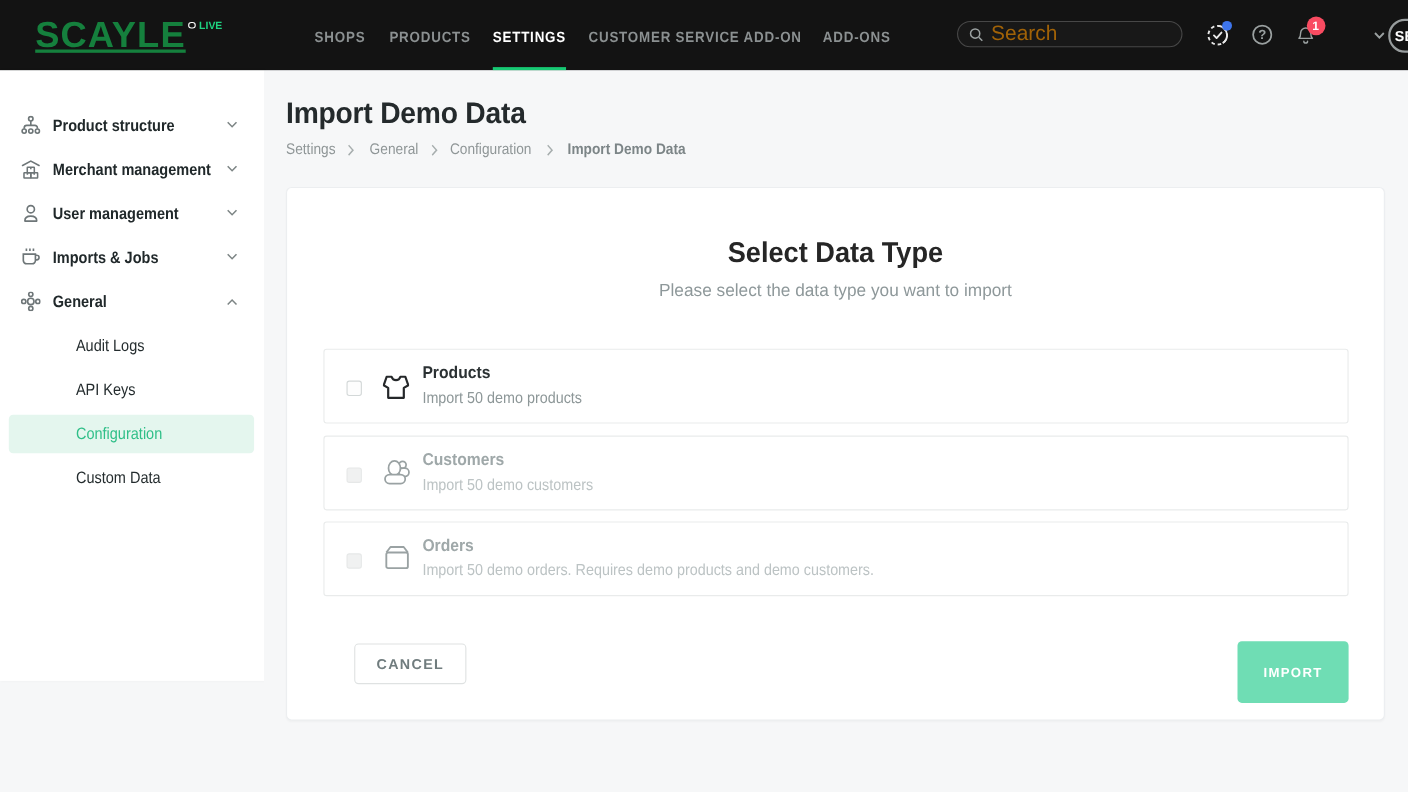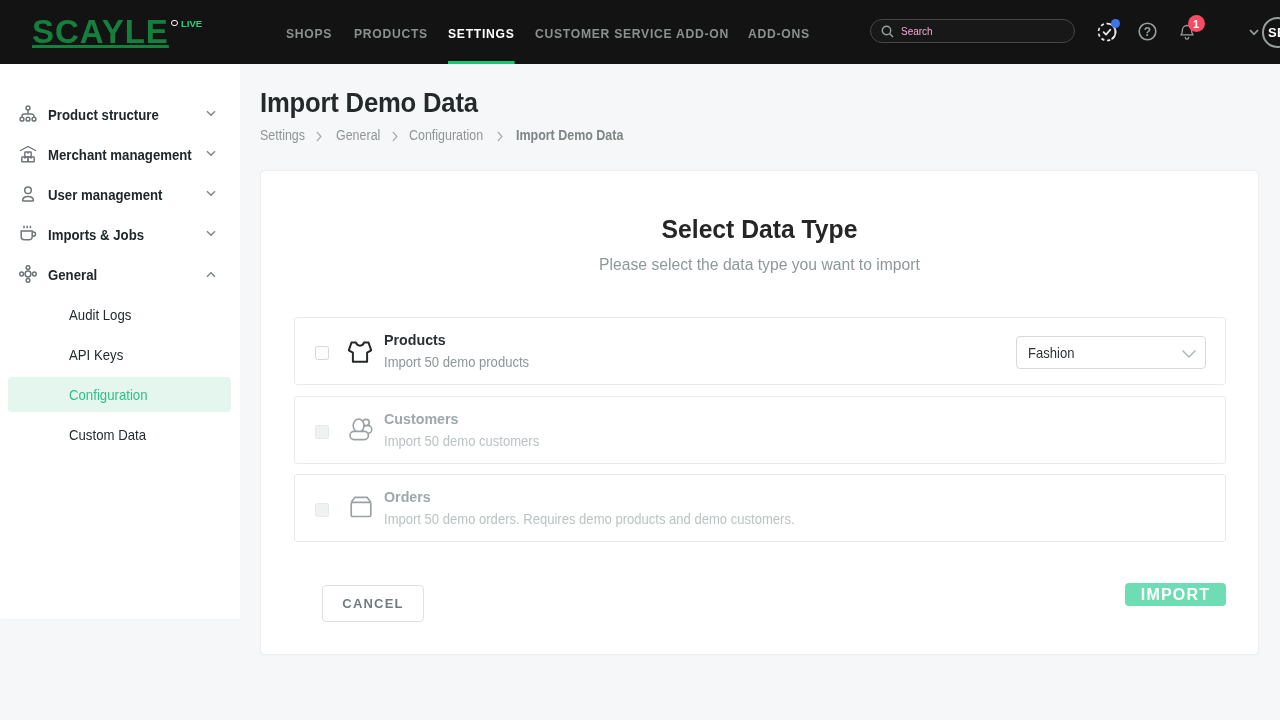--- a/index.html
+++ b/index.html
@@ -8,21 +8,21 @@
 
 
 .header { position:absolute; top:0; left:0; width:1280px; height:64px; background:#131313; }
 .logo { position:absolute; left:32px; top:12.5px; color:#15803d; font-weight:bold; font-size:33px; letter-spacing:1.0px;text-decoration:underline; }
 .logo-mark { position:absolute; left:171px; top:19.5px; width:6.5px; height:6.5px; border:1.6px solid #fff; border-radius:50%; }
 .logo-live { position:absolute; left:181px; top:17.5px; color:#1ed380; font-weight:bold; font-size:9.5px; letter-spacing:0; }
 .nav { position:absolute; left:0; top:0; height:64px; }
 .nav a { position:absolute; top:0; display:flex; align-items:center; height:64px; padding-top:3px; color:#8b9091; font-weight:bold; font-size:13.5px; letter-spacing:0.8px; text-decoration:none; white-space:nowrap; transform:scaleX(0.9); transform-origin:left center; }
 .nav a.active { color:#fff; }
 .nav a.active::after { content:""; position:absolute; left:0; right:0; bottom:0; height:3.5px; background:#17c873; }
-.search { position:absolute; left:870px; top:19px; width:205px; height:24px; background:#181818; border:1px solid #474747; border-radius:12px; display:flex; align-items:center; padding-left:10px; color:#f9a8d4; font-size:10px; }
+.search { position:absolute; left:870px; top:19px; width:205px; height:24px; background:#181818; border:1px solid #474747; border-radius:12px; display:flex; align-items:center; padding-left:10px; color:#a16207; font-size:19px; }
 .search svg { margin-right:7px; }
 .hicon { position:absolute; }
 
 
 .sidebar { position:absolute; top:64px; left:0; width:240px; height:555px; background:#ffffff; box-shadow:1px 0 3px rgba(0,0,0,0.04); }
 .menu { position:absolute; top:30px; left:0; width:240px; }
 .mitem { position:relative; height:40px; display:flex; align-items:center; }
 .mitem .ic { position:absolute; left:19px; top:11px; width:18px; height:18px; }
 .mitem .txt { position:absolute; left:48px; top:0; height:40px; display:flex; align-items:center; font-size:15px; font-weight:bold; color:#20282a; transform:scaleX(0.88); transform-origin:left center; }
 .mitem .chev { position:absolute; right:24px; top:16px; }
@@ -48,21 +48,21 @@
 .row .rtitle { position:absolute; left:88.5px; top:13px; font-size:15.5px; font-weight:bold; color:#2b3133; transform:scaleX(0.92); transform-origin:left; white-space:nowrap; }
 .row .rdesc { position:absolute; left:88.5px; top:36px; font-size:14.5px; color:#8d9798; transform:scaleX(0.9); transform-origin:left; white-space:nowrap; }
 .row.dis .cb { background:#f0f1f1; border-color:#e6e8e8; }
 .row.dis .rtitle { color:#9fa8a9; }
 .row.dis .rdesc { color:#bcc3c4; }
 .select { position:absolute; right:19.5px; top:18px; width:190px; height:33px; border:1px solid #d6dada; border-radius:4px; background:#fff; font-size:15px; color:#303436; line-height:31px; }
 .select .stxt { display:inline-block; margin-left:11px; transform:scaleX(0.87); transform-origin:left; }
 .select svg { position:absolute; right:8px; top:12px; }
 
 .btn-cancel { position:absolute; left:33px; top:414px; width:102px; height:37px; border:1px solid #dfe2e2; border-radius:4px; background:#fff; display:flex; align-items:center; justify-content:center; font-size:13px; font-weight:bold; letter-spacing:1.2px; color:#707c7e;margin-left:28px; }
-.btn-import { position:absolute; right:32px; top:412px; width:101px; height:23px; border-radius:4px; background:#6fddb4; display:flex; align-items:center; justify-content:center; font-size:16px; font-weight:bold; letter-spacing:1.2px; color:#fff; }
+.btn-import { position:absolute; right:32px; top:412px; width:101px; height:56px; border-radius:4px; background:#6fddb4; display:flex; align-items:center; justify-content:center; font-size:12px; font-weight:bold; letter-spacing:1.2px; color:#fff; }
 </style>
 </head>
 <body>
 
 <div class="header">
   <div class="logo">SCAYLE</div>
   <div class="logo-mark"></div>
   <div class="logo-live">LIVE</div>
   <div class="nav">
     <a style="left:286px">SHOPS</a>
@@ -204,25 +204,20 @@
     <h2>Select Data Type</h2>
     <div class="sub">Please select the data type you want to import</div>
 
     <div class="row" style="top:146px;">
       <div class="cb"></div>
       <svg class="ricon" style="left:53px;top:23px;width:24px;height:22px" viewBox="0 0 24 22" fill="none" stroke="#25282a" stroke-width="2" stroke-linejoin="round">
         <path d="M3.5 1.5 H8 A4.2 4.5 0 0 0 16 1.5 H20.5 L23.2 9.3 L19.1 11.6 V20.7 H4.9 V11.6 L0.8 9.3 Z"></path>
       </svg>
       <div class="rtitle">Products</div>
       <div class="rdesc">Import 50 demo products</div>
-      <div class="select"><span class="stxt">Fashion</span>
-        <svg width="16" height="10" viewBox="0 0 16 10" fill="none">
-            <path d="M1.5 1.5l6.5 6.5 6.5-6.5" stroke="#b0b6b6" stroke-width="1.5"></path>
-          </svg>
-      </div>
     </div>
 
     <div class="row dis" style="top:225px;">
       <div class="cb"></div>
       <svg class="ricon" style="left:54px;top:21px;width:24px;height:22.5px" viewBox="0 0 24 22.5" stroke="#9aa2a3" stroke-width="1.6" fill="#fff">
         <circle cx="17" cy="4.6" r="3.2"></circle>
         <rect x="13.6" y="7.6" width="9.2" height="7.6" rx="3.8"></rect>
         <ellipse cx="9.6" cy="7.6" rx="5.4" ry="6.6"></ellipse>
         <rect x="1" y="13.4" width="18.4" height="8.2" rx="4.1"></rect>
       </svg>

